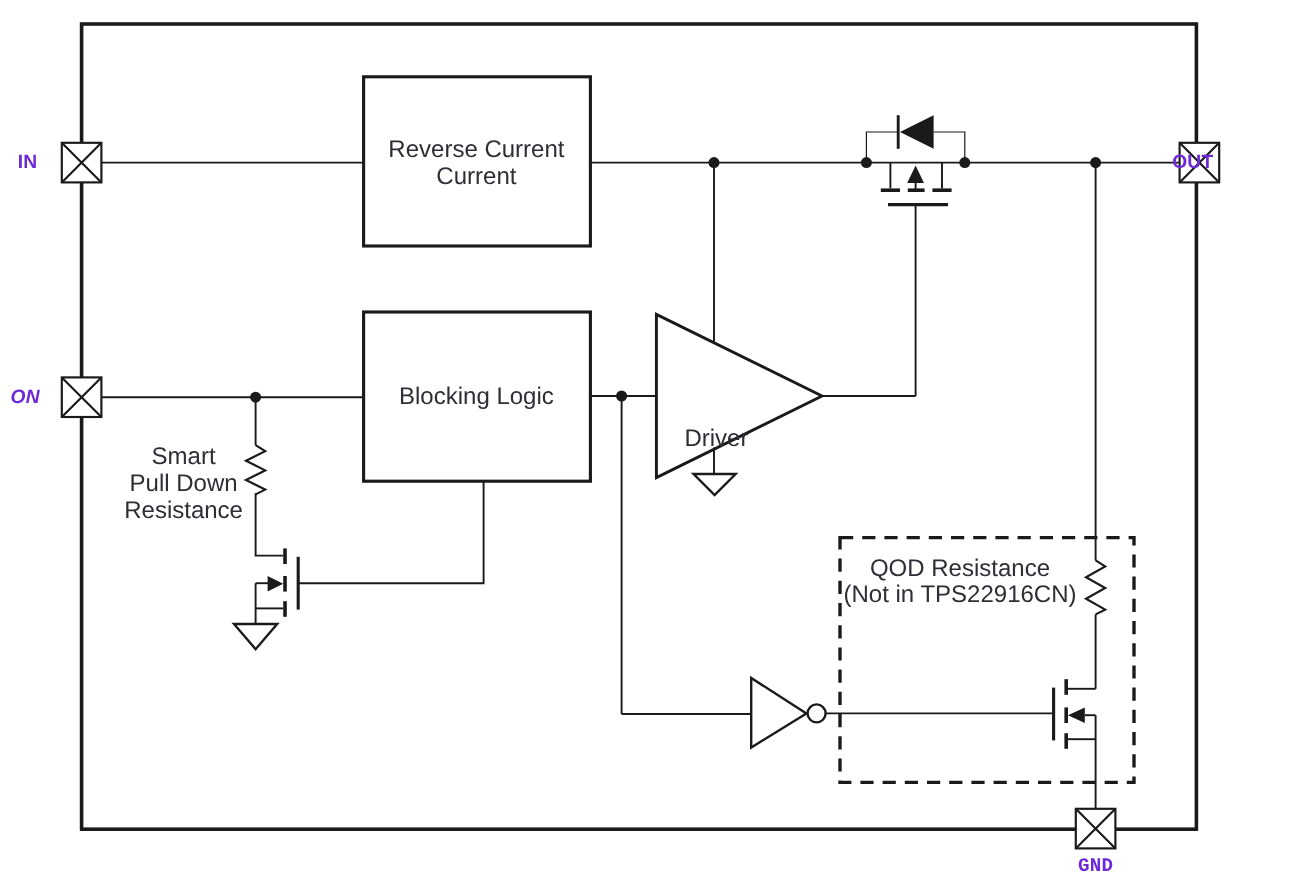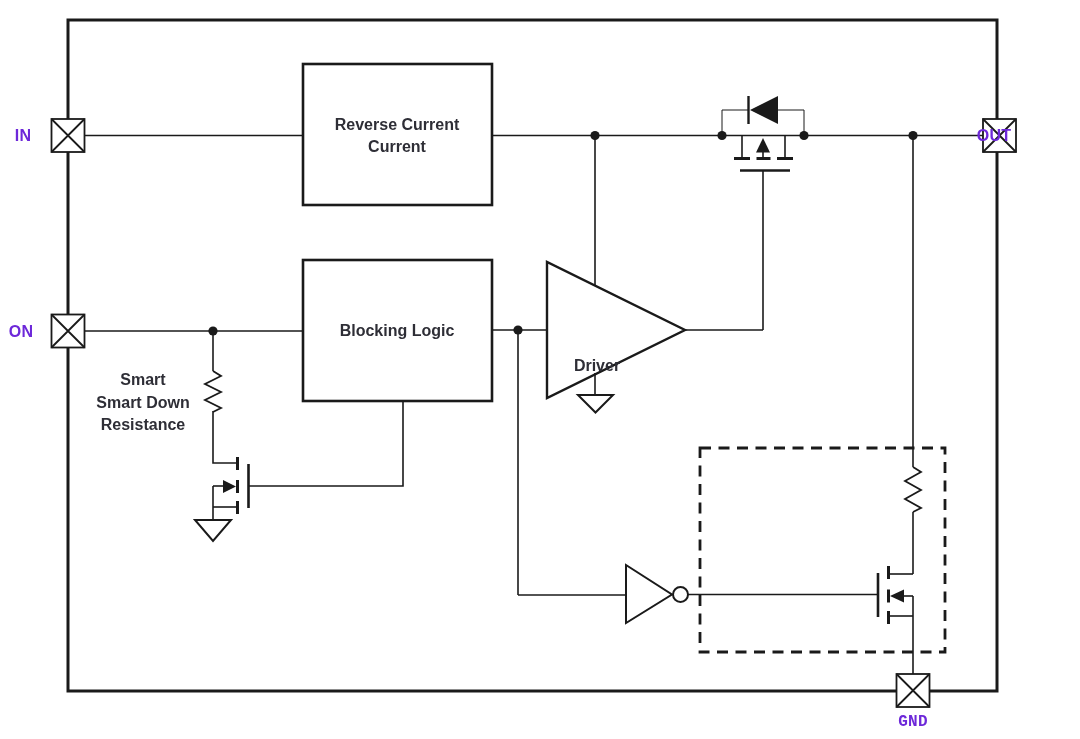--- a/index.html
+++ b/index.html
@@ -8,26 +8,25 @@
     width: 1080px;
     height: 739px;
     background: #ffffff;
     font-family: "Liberation Sans", "DejaVu Sans", sans-serif;
     overflow: hidden;
   }
   .canvas svg { position: absolute; left: 0; top: 0; }
   .lbl {
     position: absolute;
     transform: translate(-50%, -50%);
-    font-size: 16px;
+    font-size: 20px;
     line-height: 22px;
     color: #2e2e36;
     text-align: center;
     white-space: nowrap;
-    font-weight: bold;
   }
   .pin-lbl {
     font-weight: bold;
     font-size: 16px;
     letter-spacing: 0.2px;
     color: #6d28d9;
   }
   .spd-lbl { line-height: 22.5px; }
 </style>
 </head>
@@ -160,35 +159,37 @@
         <g>
           <rect x="896.5" y="674" width="33" height="33" fill="#ffffff"></rect>
           <path d="M896.5 674 L929.5 707 M929.5 674 L896.5 707"></path>
         </g>
       </g>
 
     </g>
   </svg>
 
   <div class="lbl pin-lbl" style="left:23px; top:136px;">IN</div>
-  <div class="lbl pin-lbl" style="left:21px; top:332px;">ON</div>
+  <div class="lbl pin-lbl" style="left:21px; top:332px;font-style:italic;">ON</div>
   <div class="lbl pin-lbl" style="left:994px; top:136px;">OUT</div>
   <div class="lbl pin-lbl" style="left:913px; top:722px;font-family:Liberation Mono, monospace;">GND</div>
 
   <div class="lbl" style="left:397px; top:136px;">
     <div>Reverse Current</div>
     <div>Current</div>
   </div>
 
   <div class="lbl" style="left:397px; top:331px;">Blocking Logic</div>
 
   <div class="lbl" style="left:597px; top:330px;margin-top:36px;">Driver</div>
 
-  <div class="lbl spd-lbl" style="left:143px; top:403px;">
+  <div class="lbl spd-lbl" style="left:153px; top:403px;">
     <div>Smart</div>
-    <div>Smart Down</div>
+    <div>Pull Down</div>
     <div>Resistance</div>
   </div>
 
   <div class="lbl" style="left:800px; top:485px;">
+    <div>QOD Resistance</div>
+    <div>(Not in TPS22916CN)</div>
   </div>
 
 </div>
 
 </body></html>

